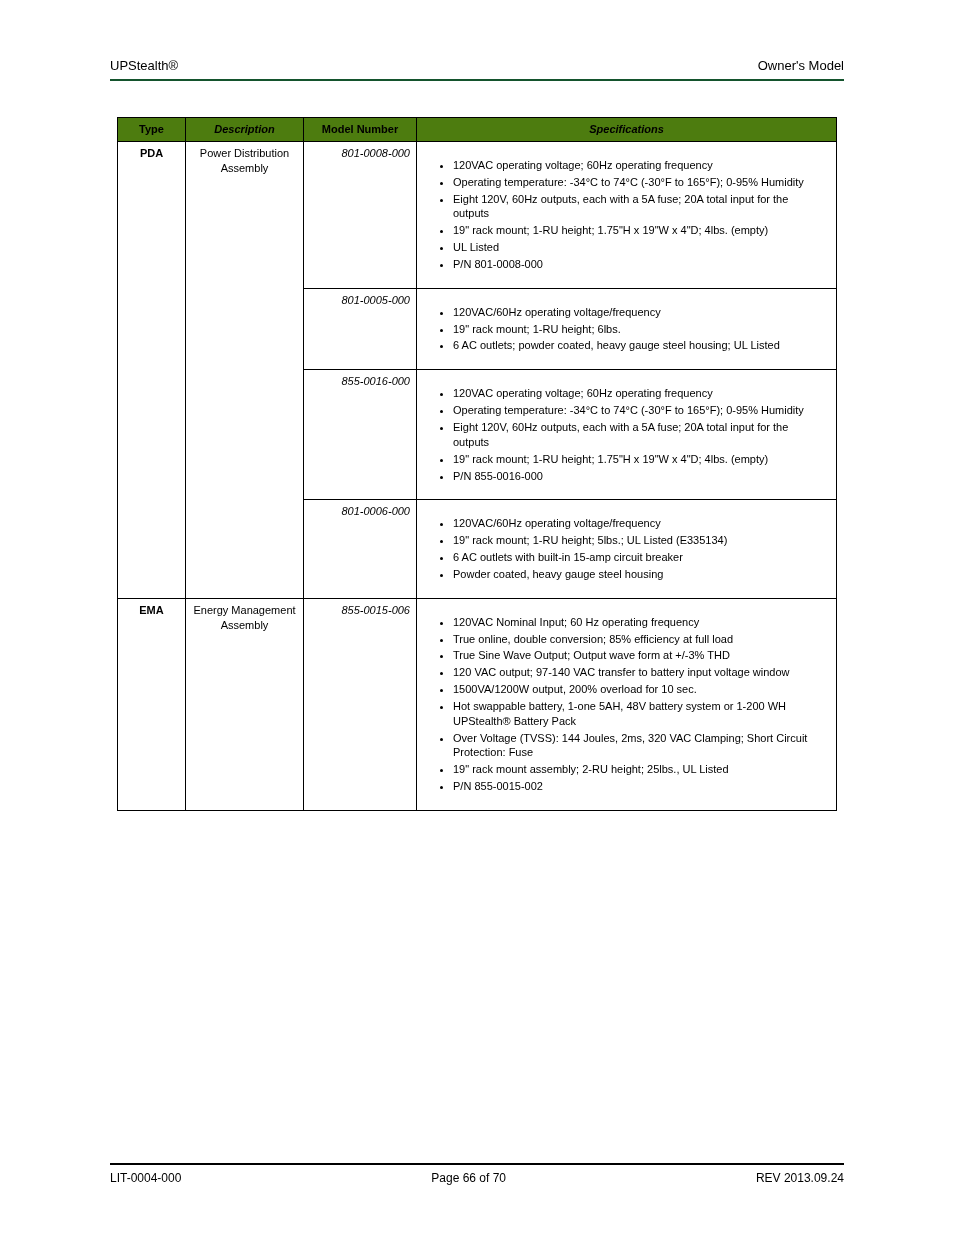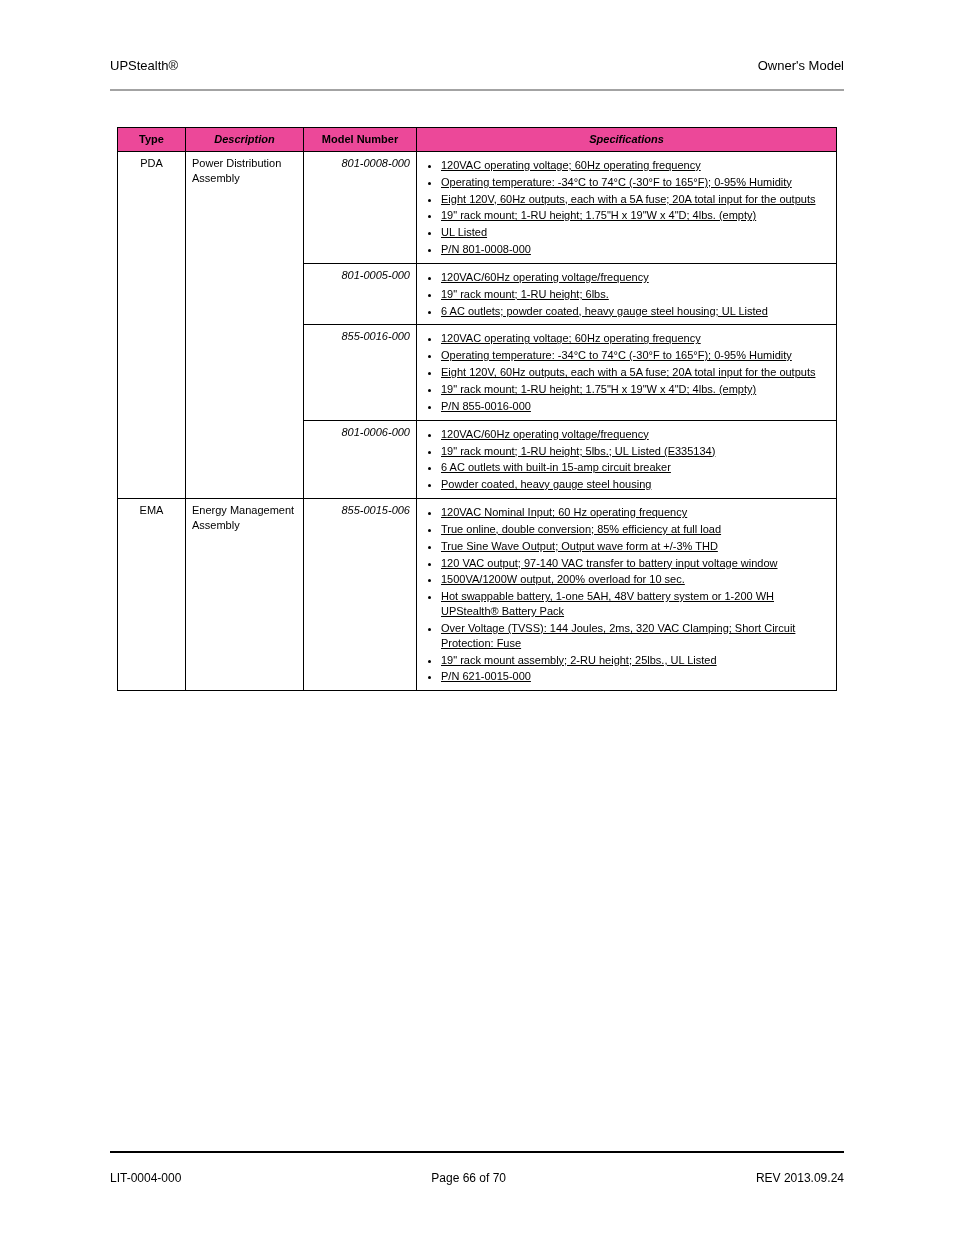--- a/index.html
+++ b/index.html
@@ -14,64 +14,63 @@
     width: 954px;
     min-height: 1235px;
     box-sizing: border-box;
     padding: 58px 110px 50px 110px;
     position: relative;
   }
   .header-line {
     display: flex;
     justify-content: space-between;
     font-size: 13px;
-    padding-bottom: 16px;
-    border-bottom: 2px solid #a3a3a3;
+    padding-bottom: 6px;
+    border-bottom: 2px solid #14532d;
     margin-bottom: 36px;
   }
   table.spec {
     width: 720px;
     margin: 0 auto;
     border-collapse: collapse;
   }
   table.spec th, table.spec td {
     border: 1px solid #000;
     vertical-align: top;
     padding: 4px 6px;
     font-size: 11px;
     line-height: 1.35;
   }
   table.spec th {
-    background: #ec4899;
+    background: #4d7c0f;
     font-weight: bold;
     text-align: center;
   }
   th.col-type   { width: 55px; }
   th.col-desc   { width: 105px; font-style: italic; }
   th.col-model  { width: 100px; }
   th.col-spec   { width: auto; font-style: italic; }
-  td.type { font-weight: normal; text-align: center; }
-  td.desc { }
+  td.type { font-weight: bold; text-align: center; }
+  td.desc { text-align: center; }
   td.model { text-align: right; font-weight: normal; font-style: italic; }
   ul.b1 {
-    margin: 0;
+    margin: 12px;
     padding-left: 18px;
-    text-decoration: underline;
   }
   ul.b1 > li {
     list-style: disc;
     margin: 2px 0;
   }
   .footer {
     position: absolute;
     bottom: 50px;
     left: 110px;
     right: 110px;
     border-top: 2px solid #000;
-    padding-top: 18px;
+    padding-top: 6px;
     display: flex;
     justify-content: space-between;
     font-size: 12px;
   }
 </style>
 </head>
 <body>
 
 <div class="page">
 
@@ -147,21 +146,21 @@
         <td>
           <ul class="b1">
             <li>120VAC Nominal Input; 60 Hz operating frequency</li>
             <li>True online, double conversion; 85% efficiency at full load</li>
             <li>True Sine Wave Output; Output wave form at +/-3% THD</li>
             <li>120 VAC output; 97-140 VAC transfer to battery input voltage window</li>
             <li>1500VA/1200W output, 200% overload for 10 sec.</li>
             <li>Hot swappable battery, 1-one 5AH, 48V battery system or 1-200 WH UPStealth® Battery Pack</li>
             <li>Over Voltage (TVSS): 144 Joules, 2ms, 320 VAC Clamping; Short Circuit Protection: Fuse</li>
             <li>19" rack mount assembly; 2-RU height; 25lbs., UL Listed</li>
-            <li>P/N 621-0015-000</li>
+            <li>P/N 855-0015-002</li>
           </ul>
         </td>
       </tr>
     </tbody>
   </table>
 
   <div class="footer">
     <span>LIT-0004-000</span>
     <span>Page 66 of 70</span>
     <span>REV 2013.09.24</span>

